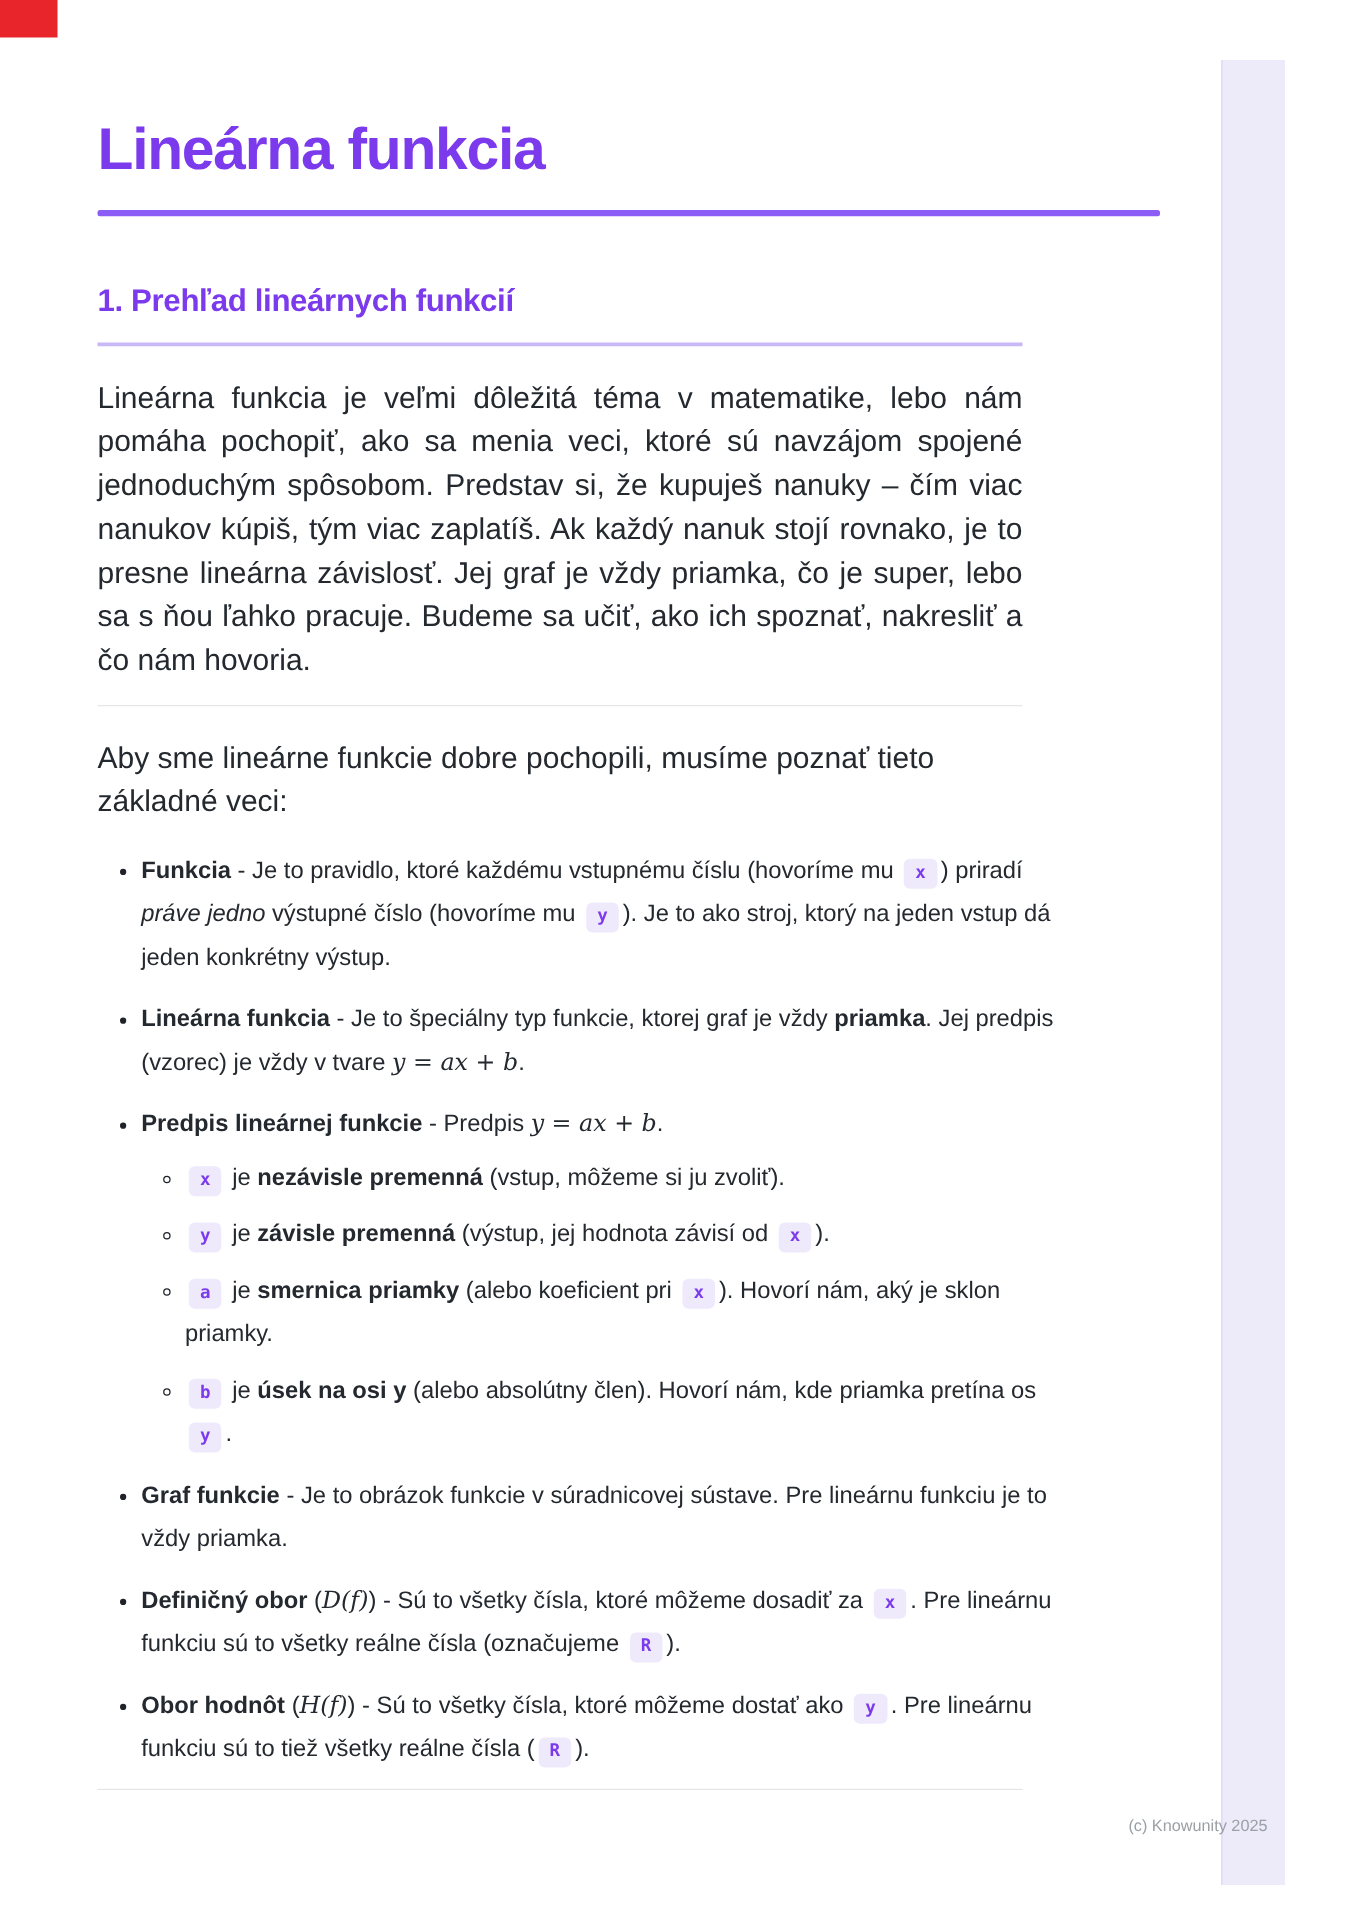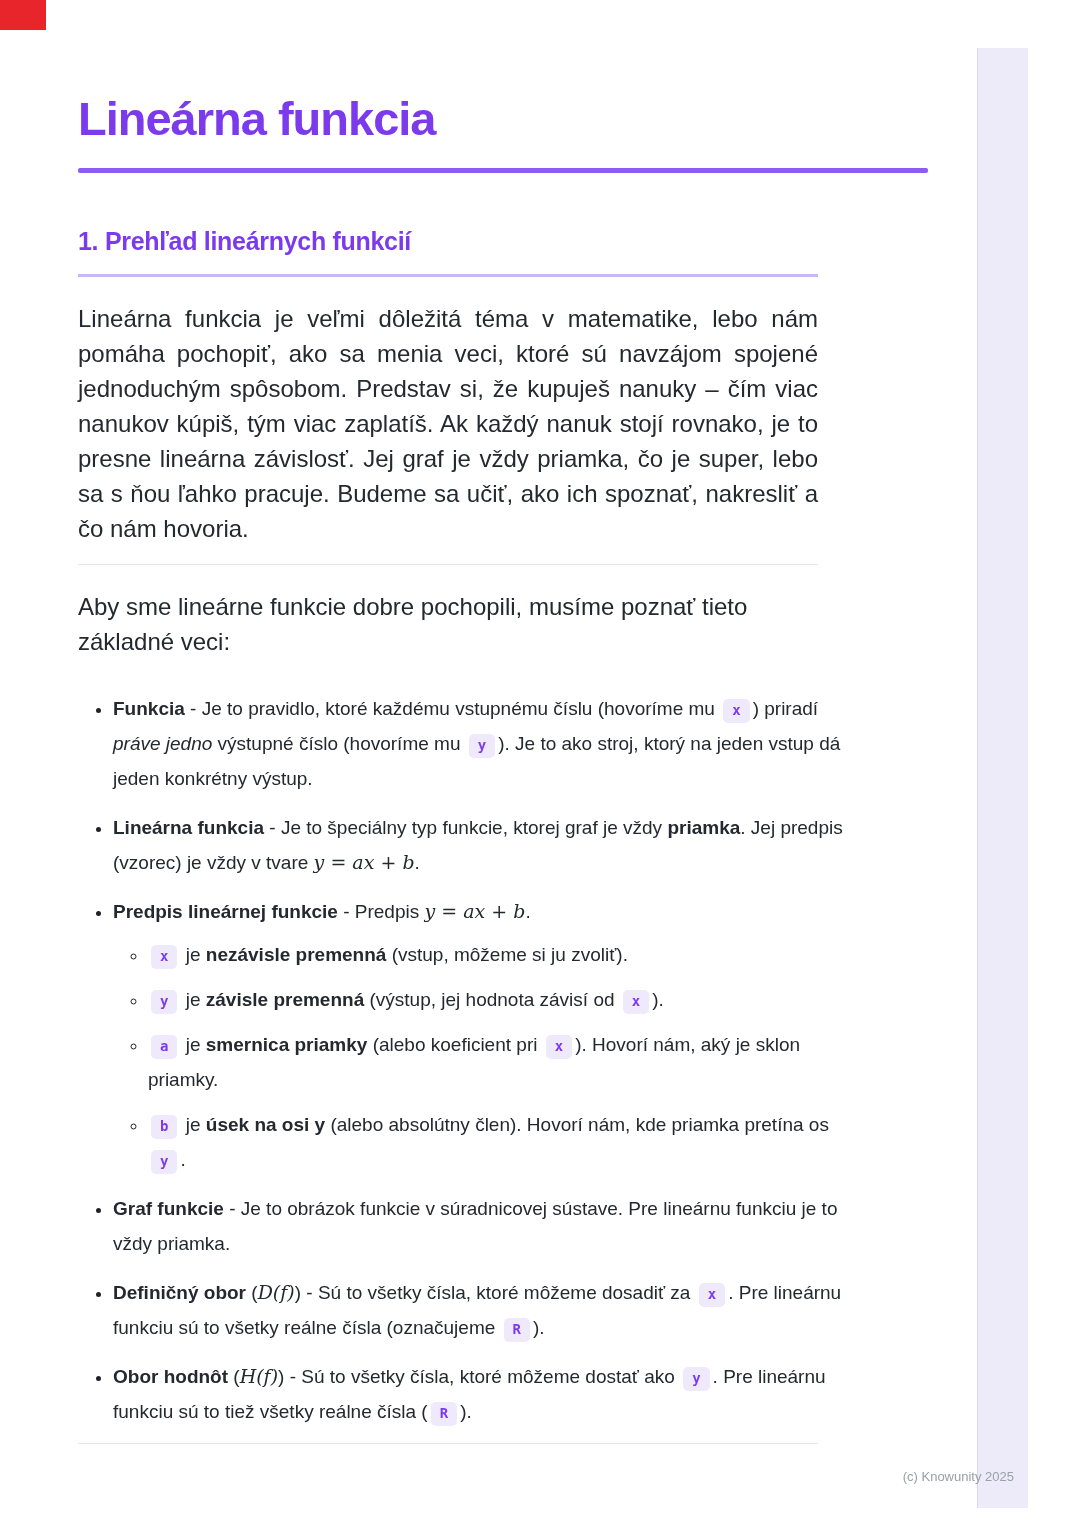--- a/index.html
+++ b/index.html
@@ -75,21 +75,21 @@
   p.justified { text-align: justify; }
   hr.section-divider {
     width: 740px;
     border: none;
     border-top: 1px solid #e6e6ea;
     margin: 18px 0 0 0;
   }
   hr.bottom-divider { margin-top: 14px; }
   ul.bullets {
     width: 740px;
-    margin: 32px 0 0 0;
+    margin: 20px 0 0 0;
     padding-left: 35px;
     list-style: disc outside;
     font-size: 19px;
     line-height: 35px;
     color: #24292f;
   }
   ul.bullets > li { margin-bottom: 14px; }
   ul.bullets li::marker { color: #1f2329; font-size: 0.95em; }
   ul.sub-bullets {
     list-style: circle outside;
@@ -113,21 +113,21 @@
     color: #7c3aed;
     background: #efe9fc;
     border-radius: 5px;
     padding: 3px 9px 4px 9px;
     margin: 0 3px;
     vertical-align: baseline;
   }
   .footer-note {
     position: absolute;
     right: 66px;
-    bottom: 44px;
+    bottom: 60px;
     font-size: 13px;
     color: #9aa0a6;
   }
 </style>
 </head>
 <body>
 
 <div class="page">
   <div class="corner-flag"></div>
   <div class="side-stripe"></div>

